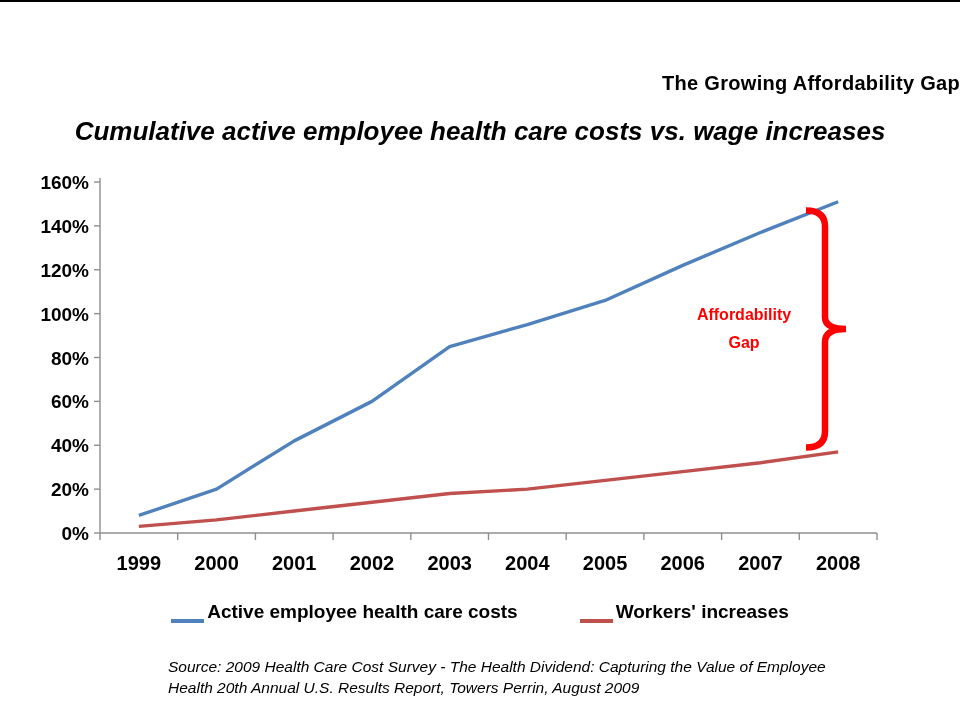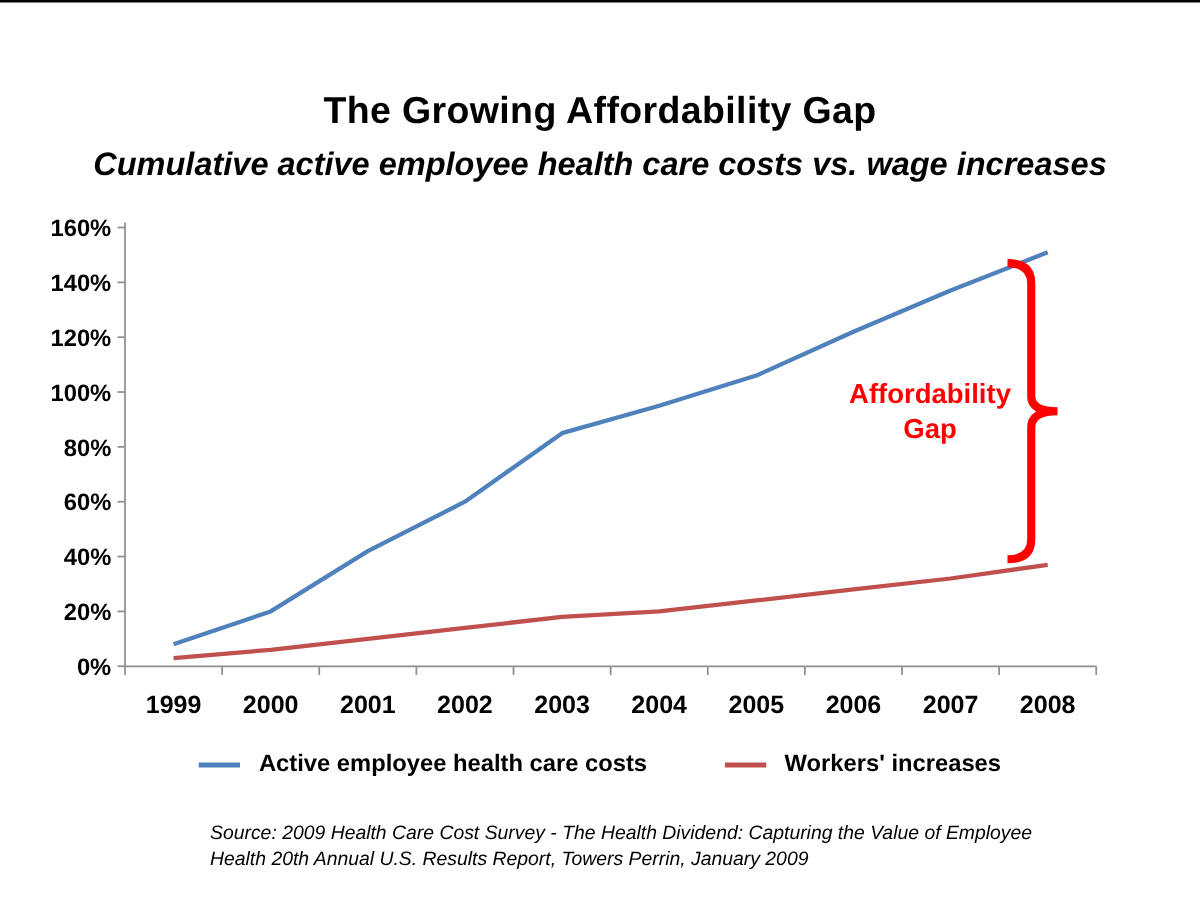--- a/index.html
+++ b/index.html
@@ -10,40 +10,40 @@
     position:relative;
     overflow:hidden;
     color:#000;
   }
   .top-border {
     position:absolute; top:0; left:0; width:960px; height:2px;
     background:#000;
   }
   .title {
     position:absolute; top:72px; left:0; width:960px;
-    text-align:center;
-    font-size:30px; font-weight:bold; letter-spacing:0.3px;
+    text-align:right;
+    font-size:20px; font-weight:bold; letter-spacing:0.3px;
   }
   .subtitle {
     position:absolute; top:116px; left:0; width:960px;
     text-align:center;
     font-size:26px; font-weight:bold; font-style:italic;
   }
   svg.chart { position:absolute; top:0; left:0; }
   .annotation {
     position:absolute; left:634px; top:301px; width:220px;
     text-align:center;
-    font-size:22px; font-weight:bold; line-height:28px;
+    font-size:16px; font-weight:bold; line-height:28px;
   }
   .legend {
     position:absolute; top:601px; left:0; width:960px;
     display:flex; justify-content:center; align-items:center; gap:62px;
     font-size:19px; font-weight:bold;
   }
-  .legend-item { display:flex; align-items:center; gap:15px; }
+  .legend-item { display:flex; align-items:flex-end; gap:3px; }
   .swatch { width:33px; height:4px; display:inline-block; }
   .source {
     position:absolute; top:656px; left:152px; width:700px;
     font-size:15.5px; font-style:italic; line-height:21px;margin-left:16px;
   }
 </style>
 </head>
 <body>
 
 <div class="top-border"></div>
@@ -110,14 +110,14 @@
     <span>Active employee health care costs</span>
   </div>
   <div class="legend-item">
     <span class="swatch" style="background: rgb(192, 80, 77);"></span>
     <span>Workers' increases</span>
   </div>
 </div>
 
 <div class="source">
   <div>Source: 2009 Health Care Cost Survey - The Health Dividend: Capturing the Value of Employee</div>
-  <div>Health 20th Annual U.S. Results Report, Towers Perrin, January 2009</div>
+  <div>Health 20th Annual U.S. Results Report, Towers Perrin, August 2009</div>
 </div>
 
 </body></html>

